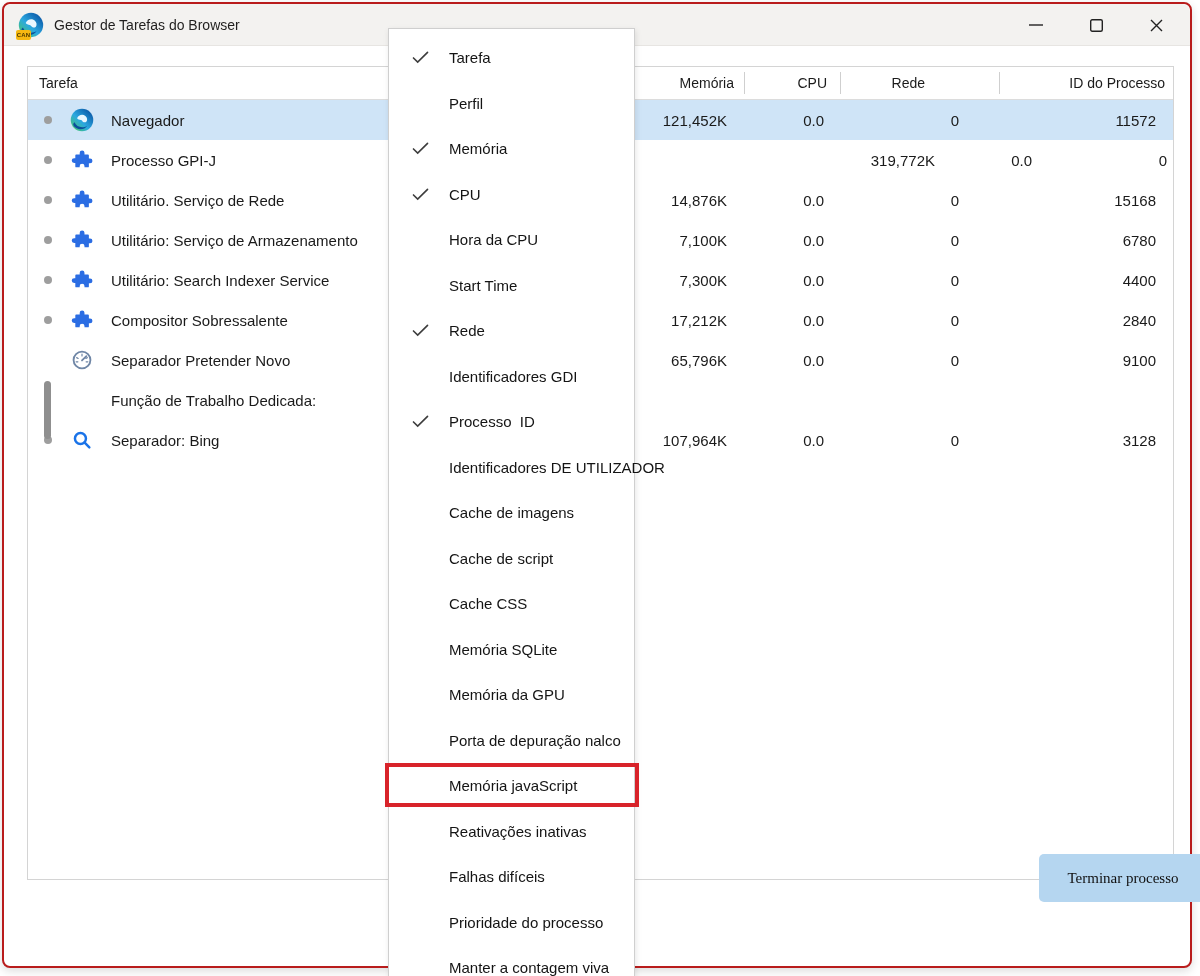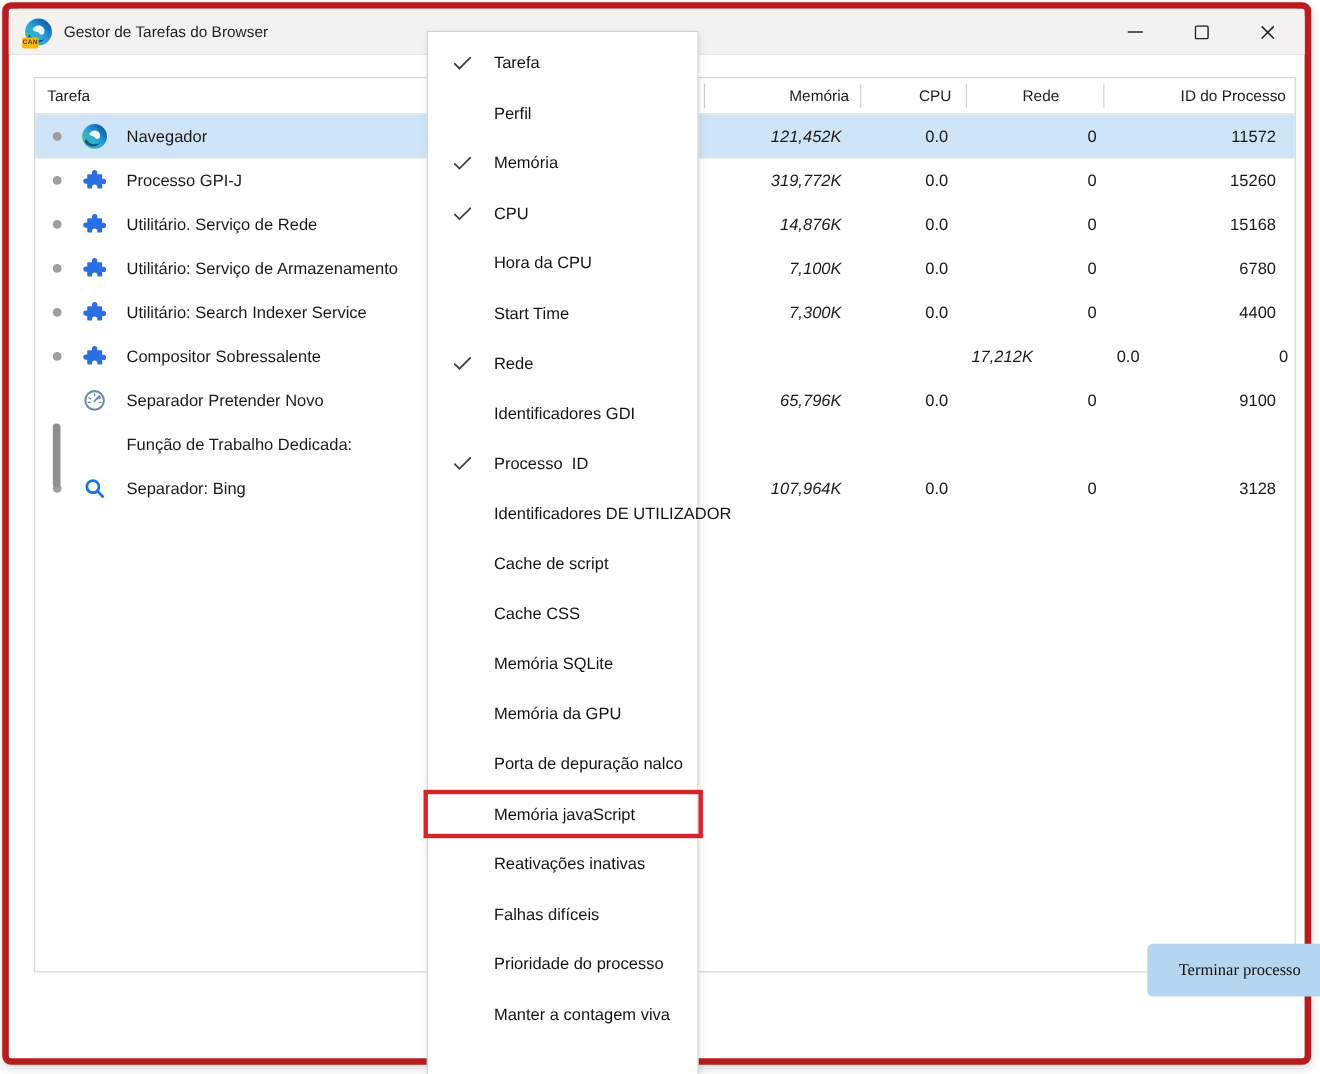--- a/index.html
+++ b/index.html
@@ -1,21 +1,21 @@
 <!DOCTYPE html>
 <html style="--titlebar-bg: #f3f2f0; --selected-row: #cfe4f7; --highlight-red: #d8232a; --button-bg: #b5d6f0; --puzzle-blue: #2b6de3; --search-blue: #1a73e8; --gauge-gray: #6f86a6; --dot-gray: #9e9e9e; --bar-gray: #8f8f8f;"><head>
 <meta charset="utf-8">
 <style>
   * { margin:0; padding:0; box-sizing:border-box; }
   html,body { width:1200px; height:976px; overflow:hidden; background:#fff;
               font-family:"Liberation Sans","DejaVu Sans",sans-serif; color:#1a1a1a; }
 
   
   .window { position:absolute; left:2px; top:2px; width:1190px; height:966px;
-            background:#fff; border:6px solid #b91c1c; border-radius:8px;
+            background:#fff; border:2px solid #b91c1c; border-radius:8px;
             box-shadow:0 3px 10px rgba(0,0,0,.14); }
   .titlebar { position:absolute; left:0; top:0; right:0; height:42px;
               background:var(--titlebar-bg,#f3f2f0); border-radius:8px 8px 0 0;
               display:flex; align-items:center; padding-left:14px;
               border-bottom:1px solid #e7e5e2; }
   .app-icon { position:relative; width:26px; height:26px; margin-right:10px; flex:0 0 auto; }
   .app-icon svg { width:26px; height:26px; display:block; }
   .can-badge { position:absolute; left:-2px; bottom:-2px; width:15px; height:10px;
                background:#f6b811; color:#4d3a00; font-size:6px; font-weight:bold;
                line-height:10px; text-align:center; border-radius:2px; letter-spacing:.2px; }
@@ -28,31 +28,31 @@
   
   .table { position:absolute; left:23px; top:62px; width:1147px; height:814px;
            border:1px solid #d4d4d4; background:#fff; }
   .thead { display:flex; height:33px; align-items:center; border-bottom:1px solid #dcdcdc;
            font-size:14px; color:#1b1b1b; }
   .th { position:relative; height:100%; display:flex; align-items:center; }
   .th.task { flex:1 1 auto; padding-left:11px; justify-content:flex-start; }
   .th.num  { justify-content:flex-end; }
   .th.num::before { content:""; position:absolute; left:0; top:5px; bottom:5px;
                     width:1px; background:#cfcfcf; }
-  .w-mem { width:142px; } .w-cpu { width:96px; } .w-net { width:125px; } .w-pid { width:174px; }
+  .w-mem { width:142px; } .w-cpu { width:96px; } .w-net { width:125px; } .w-pid { width:174px;margin-left:34px; }
   .th.w-mem { padding-right:10px; } .th.w-cpu { padding-right:13px; }
   .th.w-net { padding-right:40px; } .th.w-pid { padding-right:8px; }
 
   .tbody { position:relative; }
   .row { display:flex; height:40px; align-items:center; font-size:15px; }
   .row.selected { background:var(--selected-row,#cfe4f7); }
   .cell { height:100%; display:flex; align-items:center; }
   .cell.task { flex:1 1 auto; padding-left:8px; overflow:hidden; white-space:nowrap; }
   .cell.num { justify-content:flex-end; }
-  .cell.w-mem { padding-right:17px;font-style:italic; } .cell.w-cpu { padding-right:16px; }
+  .cell.w-mem { padding-right:17px; } .cell.w-cpu { padding-right:16px; }
   .cell.w-net { padding-right:6px; }  .cell.w-pid { padding-right:17px; }
   .bullet { width:24px; display:flex; justify-content:center; flex:0 0 auto; visibility:hidden; }
   .bullet.dot { visibility:visible; }
   .bullet.dot::before { content:""; width:8px; height:8px; border-radius:50%;
                         background:var(--dot-gray,#9e9e9e); }
   .icon-slot { width:24px; height:24px; margin-left:10px; flex:0 0 auto;
                display:flex; align-items:center; justify-content:center; }
   .icon-slot svg { width:22px; height:22px; display:block; }
   .icon-slot.big svg { width:24px; height:24px; }
   .task-label { margin-left:17px; }
@@ -161,21 +161,20 @@
       <span class="icon-slot">
               <svg viewBox="0 0 24 24" fill="#2b6de3">
      <path d="M9.5 4.2a2.6 2.6 0 0 1 5.2 0V6h3.8a1 1 0 0 1 1 1v3.4h1.3a2.6 2.6 0 0 1 0 5.2H19.5V19a1 1 0 0 1-1 1h-3.8v-1.4a2.6 2.6 0 0 0-5.2 0V20H5.7a1 1 0 0 1-1-1v-3.8H3.4a2.6 2.6 0 0 1 0-5.2h1.3V7a1 1 0 0 1 1-1h3.8z"></path>
               </svg>
             </span>
       <span class="task-label">Processo GPI-J</span>
     </div>
     <div class="cell num w-mem">319,772K</div>
     <div class="cell num w-cpu">0.0</div>
     <div class="cell num w-net">0</div>
-    <div class="cell num w-pid">15260</div>
   </div>
 
   <div class="row">
     <div class="cell task">
       <span class="bullet dot"></span>
       <span class="icon-slot">
               <svg viewBox="0 0 24 24" fill="#2b6de3">
      <path d="M9.5 4.2a2.6 2.6 0 0 1 5.2 0V6h3.8a1 1 0 0 1 1 1v3.4h1.3a2.6 2.6 0 0 1 0 5.2H19.5V19a1 1 0 0 1-1 1h-3.8v-1.4a2.6 2.6 0 0 0-5.2 0V20H5.7a1 1 0 0 1-1-1v-3.8H3.4a2.6 2.6 0 0 1 0-5.2h1.3V7a1 1 0 0 1 1-1h3.8z"></path>
               </svg>
             </span>
@@ -225,20 +224,21 @@
       <span class="icon-slot">
               <svg viewBox="0 0 24 24" fill="#2b6de3">
      <path d="M9.5 4.2a2.6 2.6 0 0 1 5.2 0V6h3.8a1 1 0 0 1 1 1v3.4h1.3a2.6 2.6 0 0 1 0 5.2H19.5V19a1 1 0 0 1-1 1h-3.8v-1.4a2.6 2.6 0 0 0-5.2 0V20H5.7a1 1 0 0 1-1-1v-3.8H3.4a2.6 2.6 0 0 1 0-5.2h1.3V7a1 1 0 0 1 1-1h3.8z"></path>
               </svg>
             </span>
       <span class="task-label">Compositor Sobressalente</span>
     </div>
     <div class="cell num w-mem">17,212K</div>
     <div class="cell num w-cpu">0.0</div>
     <div class="cell num w-net">0</div>
+    <div class="cell num w-pid">2840</div>
   </div>
 
   <div class="row">
     <div class="cell task">
       <span class="bullet"></span>
       <span class="icon-slot">
               <svg viewBox="0 0 24 24">
      <circle cx="12" cy="12" r="9.2" fill="none" stroke="#6f86a6" stroke-width="2"></circle>
      <path d="M12 12.5 L16.8 7.8" stroke="#6f86a6" stroke-width="2" stroke-linecap="round"></path>
      <path d="M6.2 9.4l1.6.9M12 5.6v1.9M17.8 9.4l-1.6.9M5.6 14h1.9M16.5 14h1.9" stroke="#6f86a6" stroke-width="1.3" stroke-linecap="round"></path>
@@ -370,20 +370,28 @@
 
   <div class="menu-item">
     <span class="check">
       <svg viewBox="0 0 20 16" fill="none" stroke="#3d3d3d" stroke-width="1.7" stroke-linecap="round">
         <path d="M2.5 8.5 L7 13 L17.5 2.5"></path>
       </svg>
     </span>
     <span class="mi-label">Identificadores DE UTILIZADOR</span>
   </div>
 
+  <div class="menu-item">
+    <span class="check">
+      <svg viewBox="0 0 20 16" fill="none" stroke="#3d3d3d" stroke-width="1.7" stroke-linecap="round">
+        <path d="M2.5 8.5 L7 13 L17.5 2.5"></path>
+      </svg>
+    </span>
+    <span class="mi-label">Cache de imagens</span>
+  </div>
 
   <div class="menu-item">
     <span class="check">
       <svg viewBox="0 0 20 16" fill="none" stroke="#3d3d3d" stroke-width="1.7" stroke-linecap="round">
         <path d="M2.5 8.5 L7 13 L17.5 2.5"></path>
       </svg>
     </span>
     <span class="mi-label">Cache de script</span>
   </div>
 

